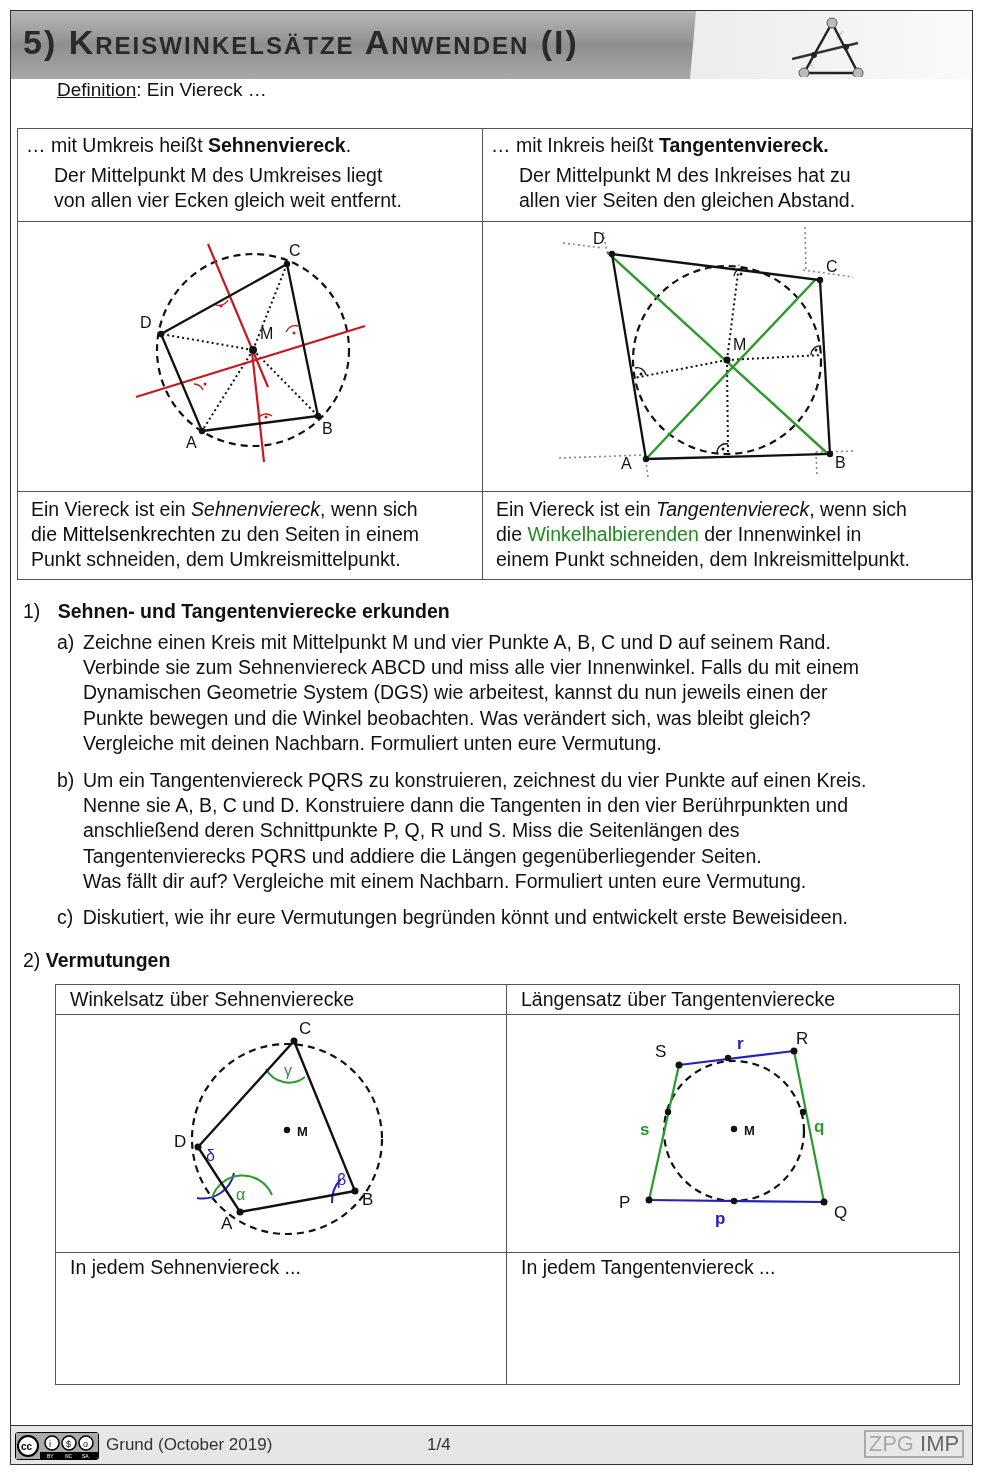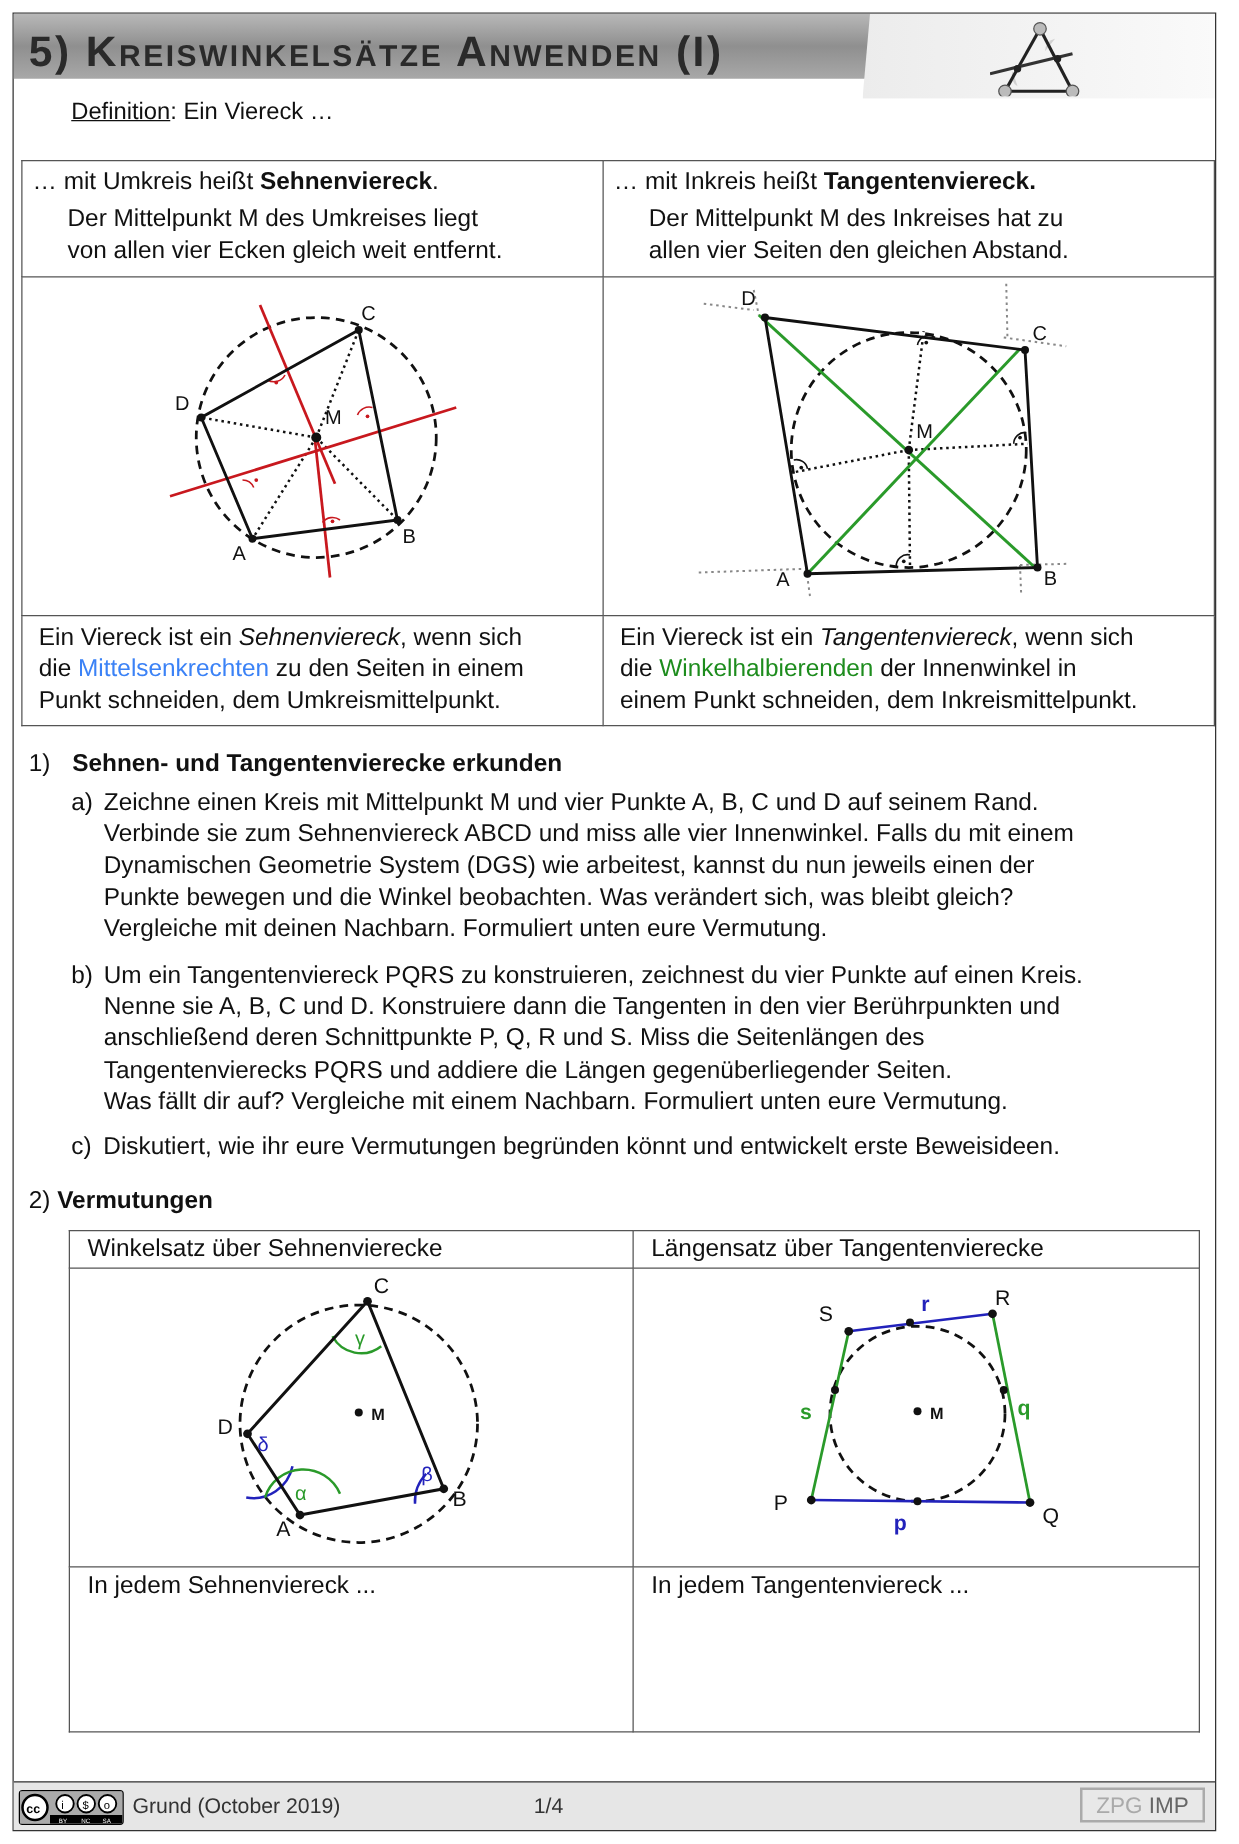--- a/index.html
+++ b/index.html
@@ -1,36 +1,36 @@
 <!DOCTYPE html>
 <html><head>
 <meta charset="utf-8">
 <style>
   html,body{margin:0;padding:0;background:#fff;}
   body{width:991px;height:1475px;position:relative;font-family:"Liberation Sans",sans-serif;color:#111;overflow:hidden;}
   .page{position:absolute;left:10px;top:10px;width:963px;height:1455px;border:1.5px solid #333;box-sizing:border-box;}
-  .header{position:absolute;left:0;top:0;width:961px;height:52px;background:linear-gradient(#b8b8b8,#8f8f8f 50%,#a8a8a8);}
+  .header{position:absolute;left:0;top:0;width:961px;height:68px;background:linear-gradient(#b8b8b8,#8f8f8f 50%,#a8a8a8);}
   .header-right{position:absolute;right:0;top:0;width:282px;height:68px;background:linear-gradient(90deg,#ececec,#fafafa);clip-path:polygon(6px 0,100% 0,100% 100%,0 100%);}
   .title{position:absolute;left:12px;top:12px;font-size:34px;font-weight:bold;color:#2a2a2a;letter-spacing:2px;font-variant:small-caps;}
   .logo{position:absolute;right:100px;top:4px;}
   .def{position:absolute;left:46px;top:68px;font-size:19px;}
   .def u{text-decoration:underline;}
   table.grid{position:absolute;border-collapse:collapse;}
   table.grid td{border:1.5px solid #555;vertical-align:top;padding:0;}
   .cell-text{padding:6px 8px;line-height:25px;font-size:19.5px;}
   .indent{padding-left:28px;display:block;}
-  .red{color:#3b82f6;}
+  .red{color:#000000;}
   .green{color:#1d8c1d;}
   .sec{position:absolute;font-size:19.5px;line-height:25px;}
   .sec b{font-weight:bold;}
   .para{position:absolute;font-size:19.5px;line-height:25.2px;}
   .footer{position:absolute;left:0;bottom:0;width:961px;height:38px;background:#e6e6e6;border-top:1.5px solid #333;}
   .cc{position:absolute;left:4px;top:6px;width:82px;height:26px;background:#aaa;border:1px solid #000;border-radius:3px;}
   .foot-text{position:absolute;top:9px;font-size:17px;color:#333;}
-  .zpg{position:absolute;right:8px;top:4px;width:100px;height:28px;border:2px solid #aaa;box-sizing:border-box;font-size:18px;text-align:center;line-height:24px;color:#aaa;background:#e8e8e8;}
+  .zpg{position:absolute;right:8px;top:4px;width:100px;height:28px;border:2px solid #aaa;box-sizing:border-box;font-size:22px;text-align:center;line-height:24px;color:#aaa;background:#e8e8e8;}
   .zpg .imp{color:#666;}
   svg text{font-family:"Liberation Sans",sans-serif;}
 </style>
 </head>
 <body>
 
 <div class="page">
 
   <div class="header">
     <div class="title">5) Kreiswinkelsätze Anwenden (I)</div>

